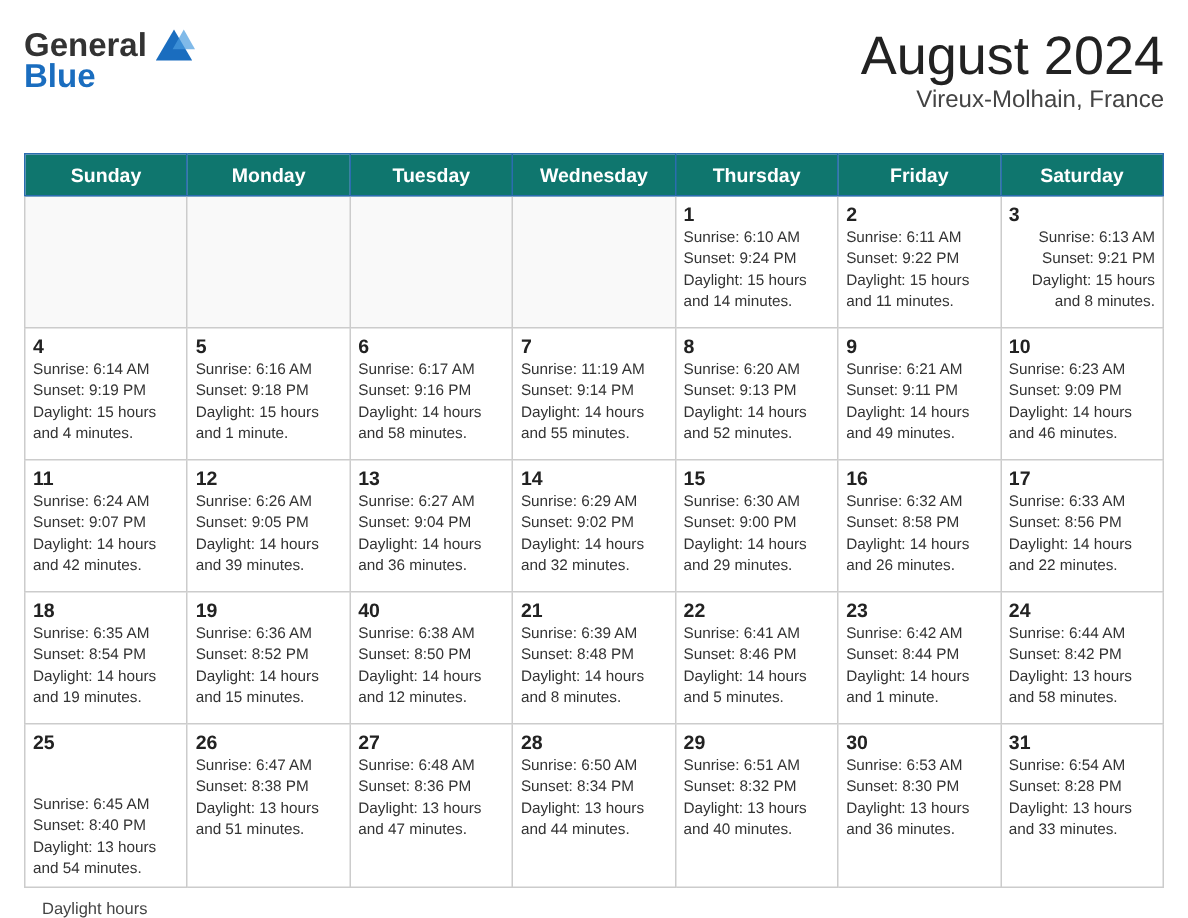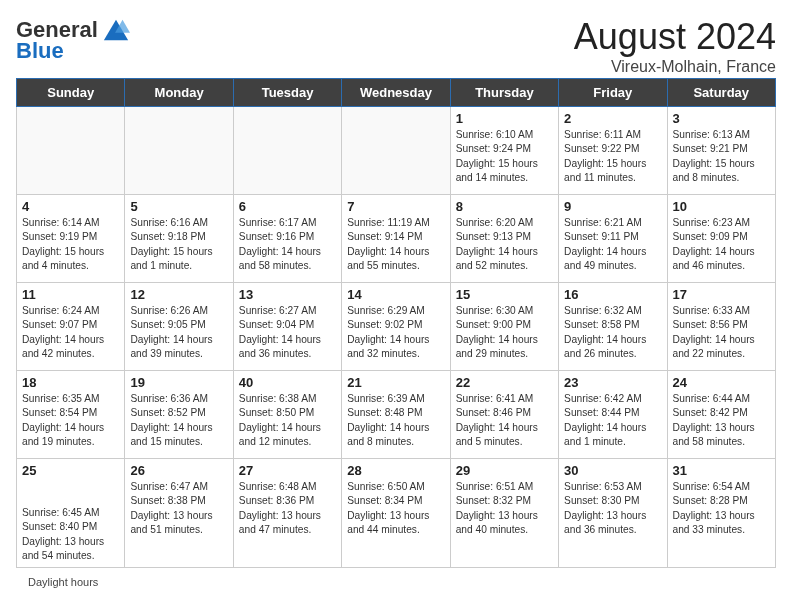--- a/index.html
+++ b/index.html
@@ -7,21 +7,21 @@
       font-family: Arial, sans-serif;
       background: #fff;
       width: 792px;
       min-height: 612px;
       padding: 16px;
     }
     .header {
       display: flex;
       justify-content: space-between;
       align-items: flex-start;
-      margin-bottom: 2px;
+      margin-bottom: 26px;
     }
     .logo {
       display: flex;
       flex-direction: column;
       align-items: flex-start;
     }
     .logo-text {
       display: flex;
       align-items: center;
       gap: 2px;
@@ -42,21 +42,21 @@
     .location {
       font-size: 16px;
       color: #444;
     }
     table {
       width: 100%;
       border-collapse: collapse;
       table-layout: fixed;
     }
     .day-header {
-      background-color: #404040;
+      background-color: #0f766e;
       color: white;
       text-align: center;
       padding: 6px 4px;
       font-size: 13px;
       font-weight: bold;
       border: 1px solid #2b6cb0;
     }
     .cal-cell {
       border: 1px solid #ccc;
       vertical-align: top;
@@ -132,21 +132,21 @@
 Daylight: 15 hours and 14 minutes.</div>
         </td>
         <td class="cal-cell">
           <div class="day-number">2</div>
           <div class="cell-text" style="white-space: pre-line;">Sunrise: 6:11 AM
 Sunset: 9:22 PM
 Daylight: 15 hours and 11 minutes.</div>
         </td>
         <td class="cal-cell">
           <div class="day-number">3</div>
-          <div class="cell-text" style="white-space: pre-line;">Sunrise: 6:13 AM
+          <div class="cell-text" style="white-space: pre-line; text-align: right;">Sunrise: 6:13 AM
 Sunset: 9:21 PM
 Daylight: 15 hours and 8 minutes.</div>
         </td>
       </tr>
       <tr>
         <td class="cal-cell">
           <div class="day-number">4</div>
           <div class="cell-text" style="white-space: pre-line;">Sunrise: 6:14 AM
 Sunset: 9:19 PM
 Daylight: 15 hours and 4 minutes.</div>

